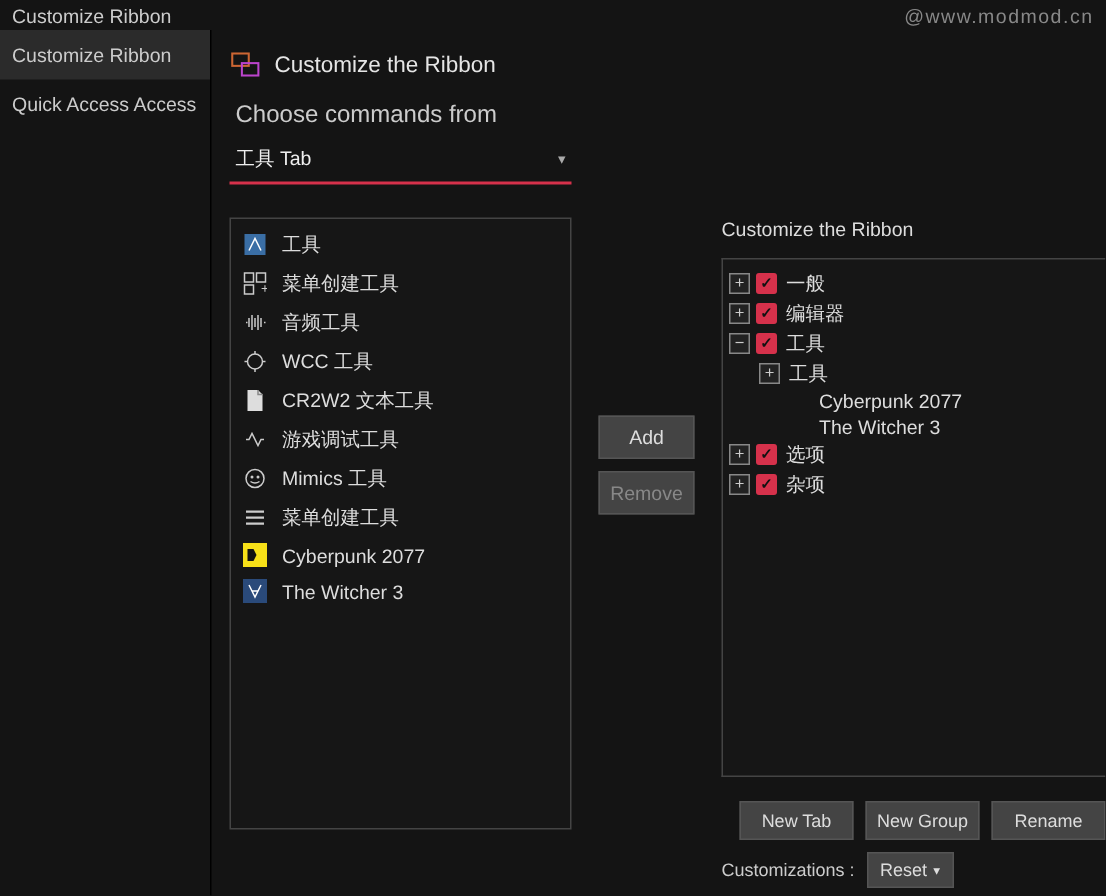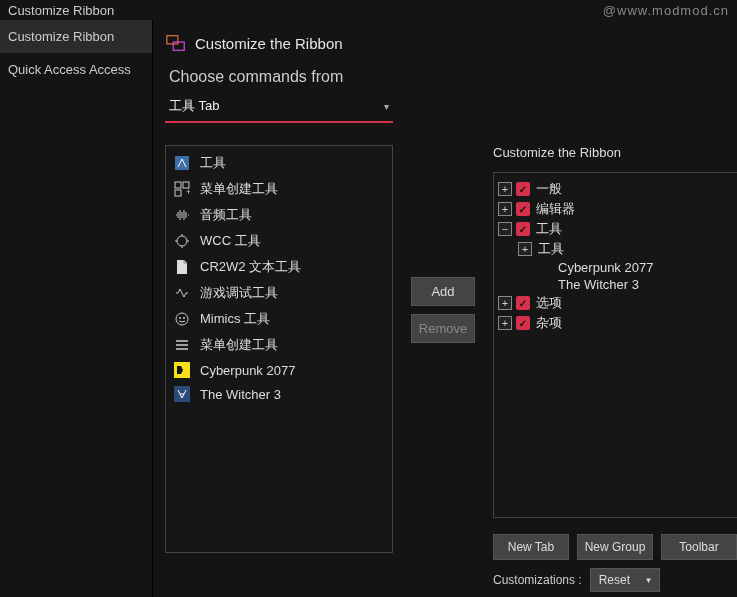--- a/index.html
+++ b/index.html
@@ -27,25 +27,25 @@
   .right-col { flex:1; display:flex; flex-direction:column; }
   .right-title { font-size:13px; color:#ddd; margin-bottom:12px; }
   .tree { height:346px; border:1px solid #444; border-right:none; padding:6px 4px; background:#161616;}
   .tree-row { display:flex; align-items:center; gap:4px; padding:1px 0; color:#ddd; cursor:pointer;}
   .exp { width:14px; height:14px; border:1px solid #888; display:inline-flex; align-items:center; justify-content:center; font-size:11px; line-height:1; color:#ccc; background:#222;}
   .exp.blank { border:none; background:none;}
   .chk { width:14px; height:14px; background:#d6314b; border-radius:2px; display:inline-flex; align-items:center; justify-content:center; color:#111; font-size:10px; font-weight:bold;}
   .tree-label { padding-left:2px; }
   .indent1 { margin-left:20px; }
   .indent2 { margin-left:40px; }
-  .bottom-row { display:flex; gap:8px; margin-top:16px; justify-content:flex-start; padding-left:0;}
+  .bottom-row { display:flex; gap:8px; margin-top:16px; justify-content:flex-start; padding-left:0;margin-left:12px;}
   .btn2 { background:#444; border:1px solid #555; color:#ddd; padding:5px 0; width:76px; text-align:center; cursor:pointer; font-size:12px;}
   .cus-row { display:flex; align-items:center; gap:8px; margin-top:8px;text-align:center;}
   .cus-label { color:#ccc; font-size:12px;}
-  .reset-dd { background:#444; border:1px solid #555; color:#ddd; padding:4px 8px; width:70px; display:flex; justify-content:space-between; align-items:center; cursor:pointer; font-size:12px;}
+  .reset-dd { background:#444; border:1px solid #555; color:#ddd; padding:4px 8px; width:58px; display:flex; justify-content:space-between; align-items:center; cursor:pointer; font-size:12px;}
   .imp-btn { background:#444; border:1px solid #555; color:#555; padding:4px 0; width:72px; text-align:center; margin-top:6px; margin-left:116px; font-size:12px;}
 </style>
 </head>
 <body>
 
 <div class="top-bar">
   <span>Customize Ribbon</span>
   <span class="watermark">@www.modmod.cn</span>
 </div>
 
@@ -211,21 +211,21 @@
           <div class="tree-row">
               <span class="exp">+</span>
               <span class="chk">✓</span>
               <span class="tree-label">杂项</span>
             </div>
         </div>
 
         <div class="bottom-row">
           <div class="btn2">New Tab</div>
           <div class="btn2">New Group</div>
-          <div class="btn2">Toolbar</div>
+          <div class="btn2">Rename</div>
         </div>
         <div class="cus-row">
           <span class="cus-label">Customizations :</span>
           <div class="reset-dd">
             <span>Reset</span>
             <span style="font-size:9px;">▾</span>
           </div>
         </div>
         <div class="imp-btn">Import</div>
       </div>

